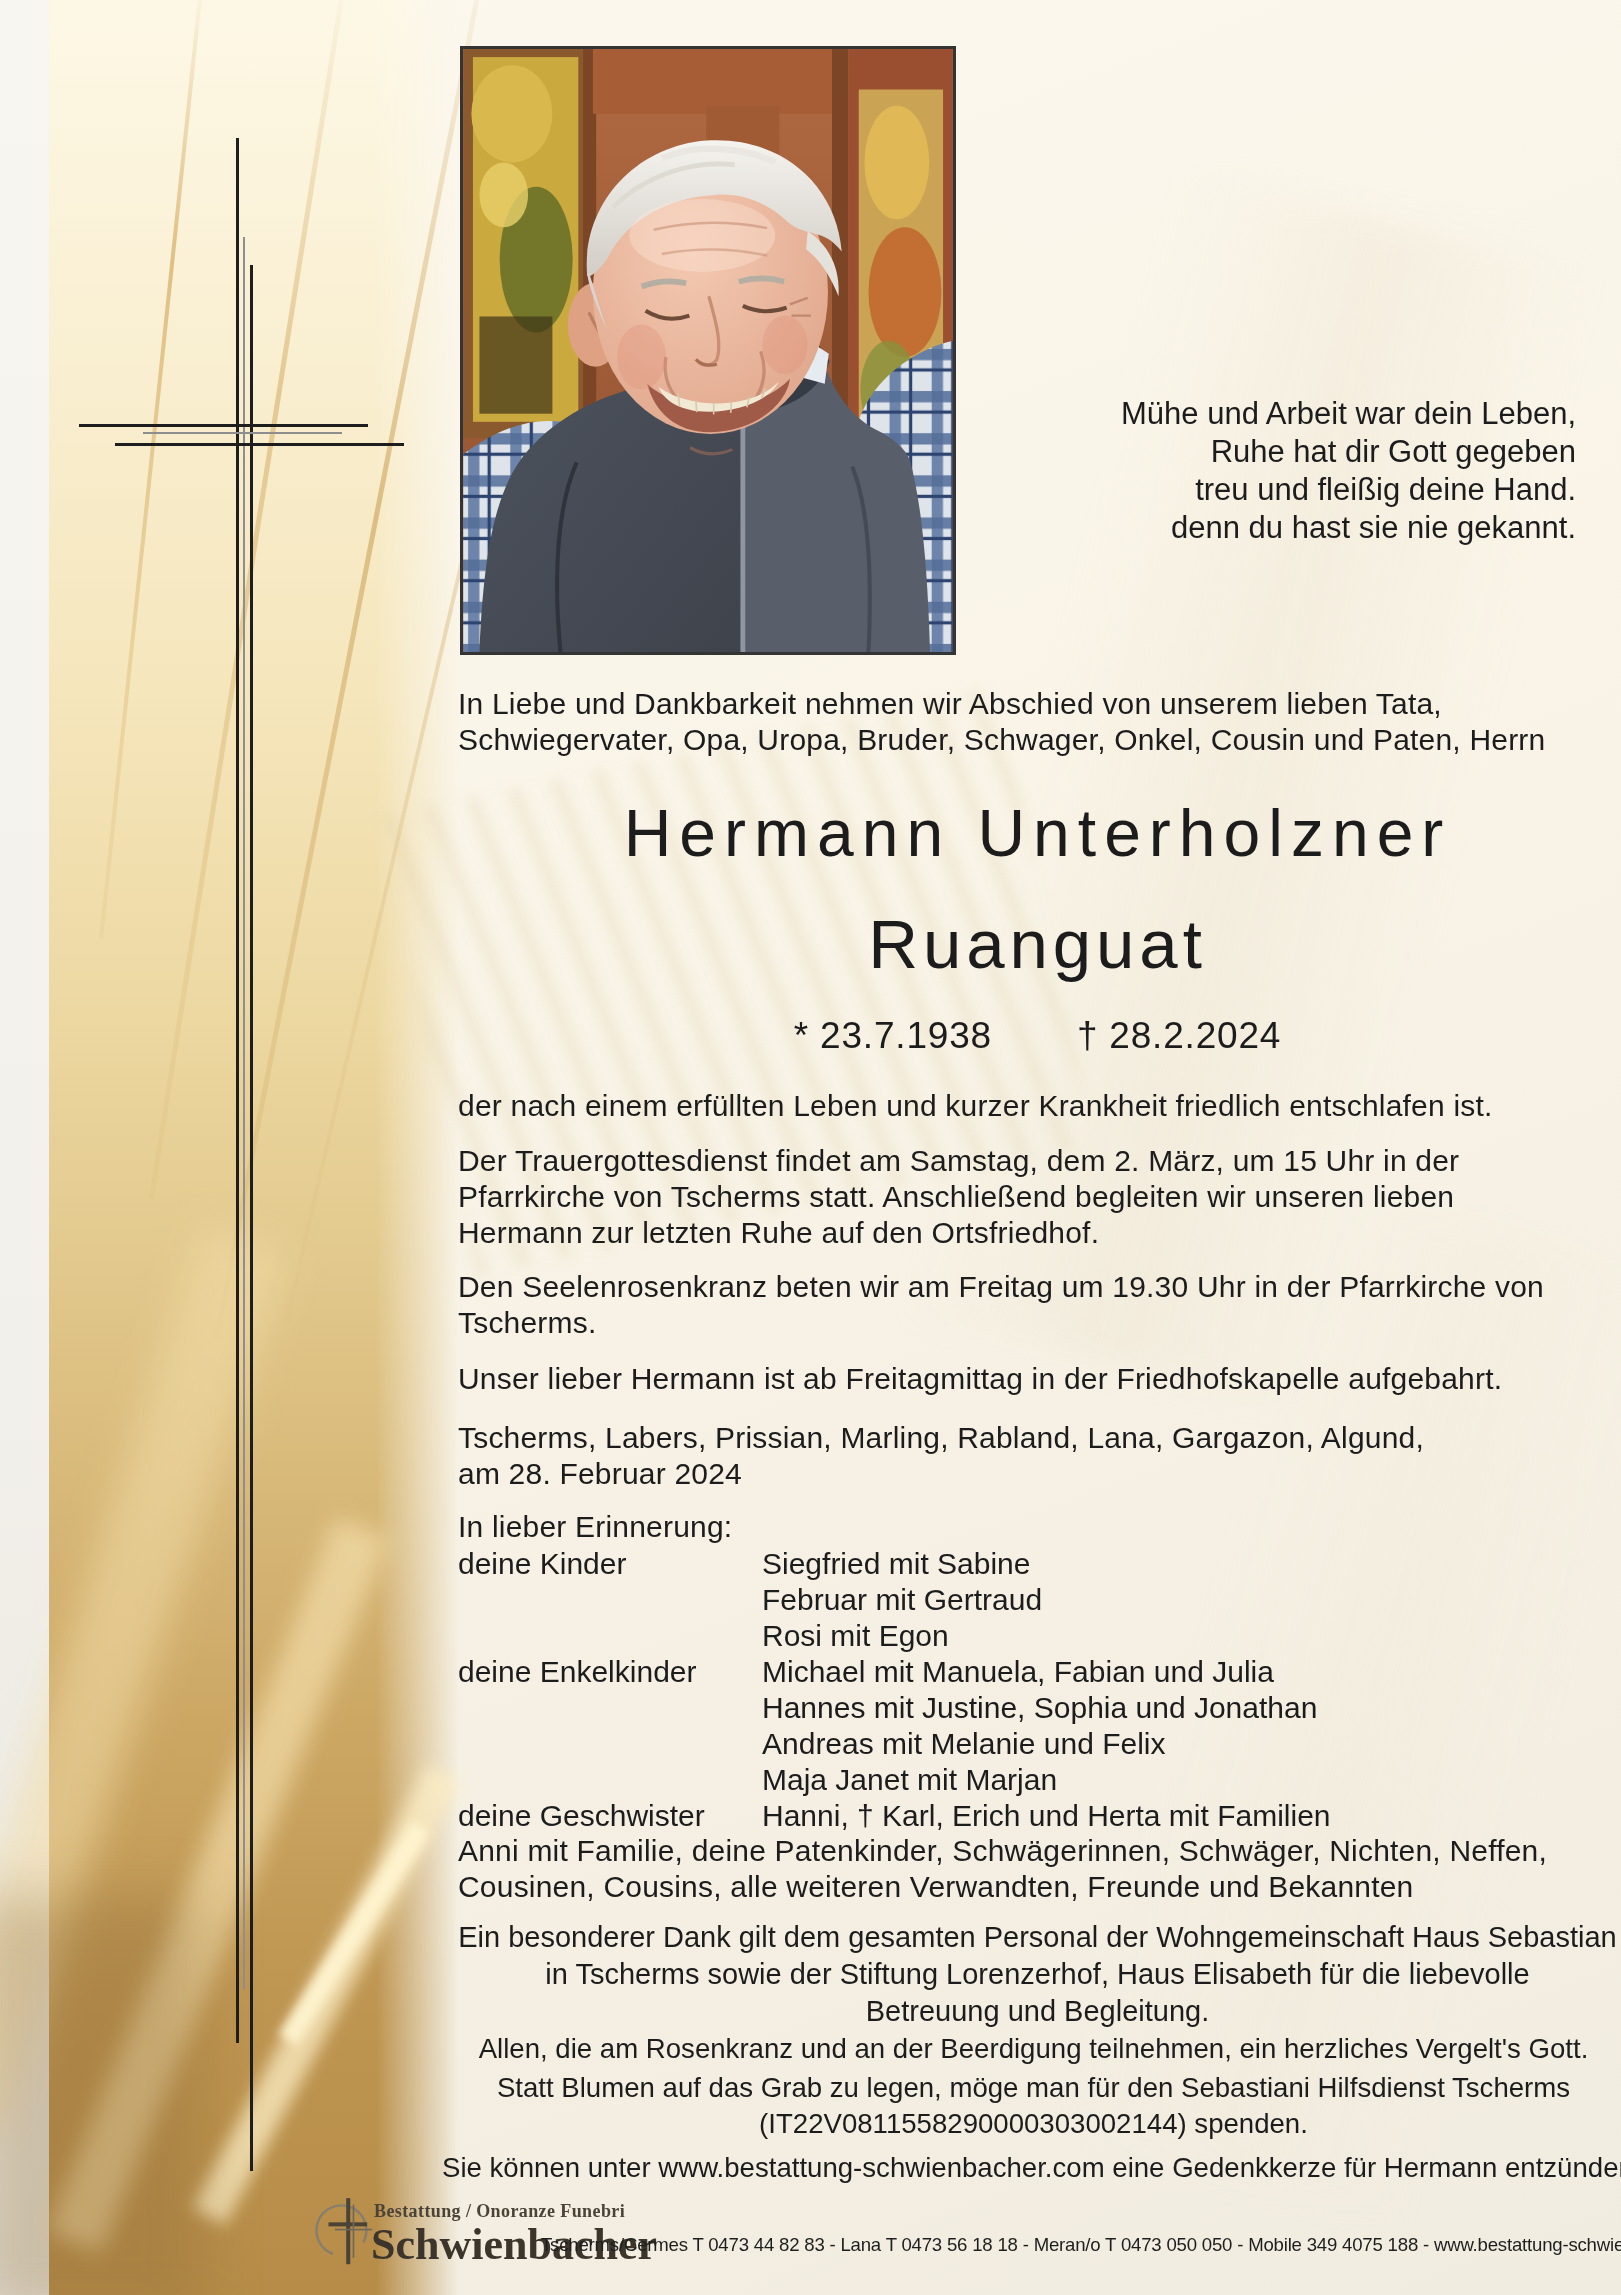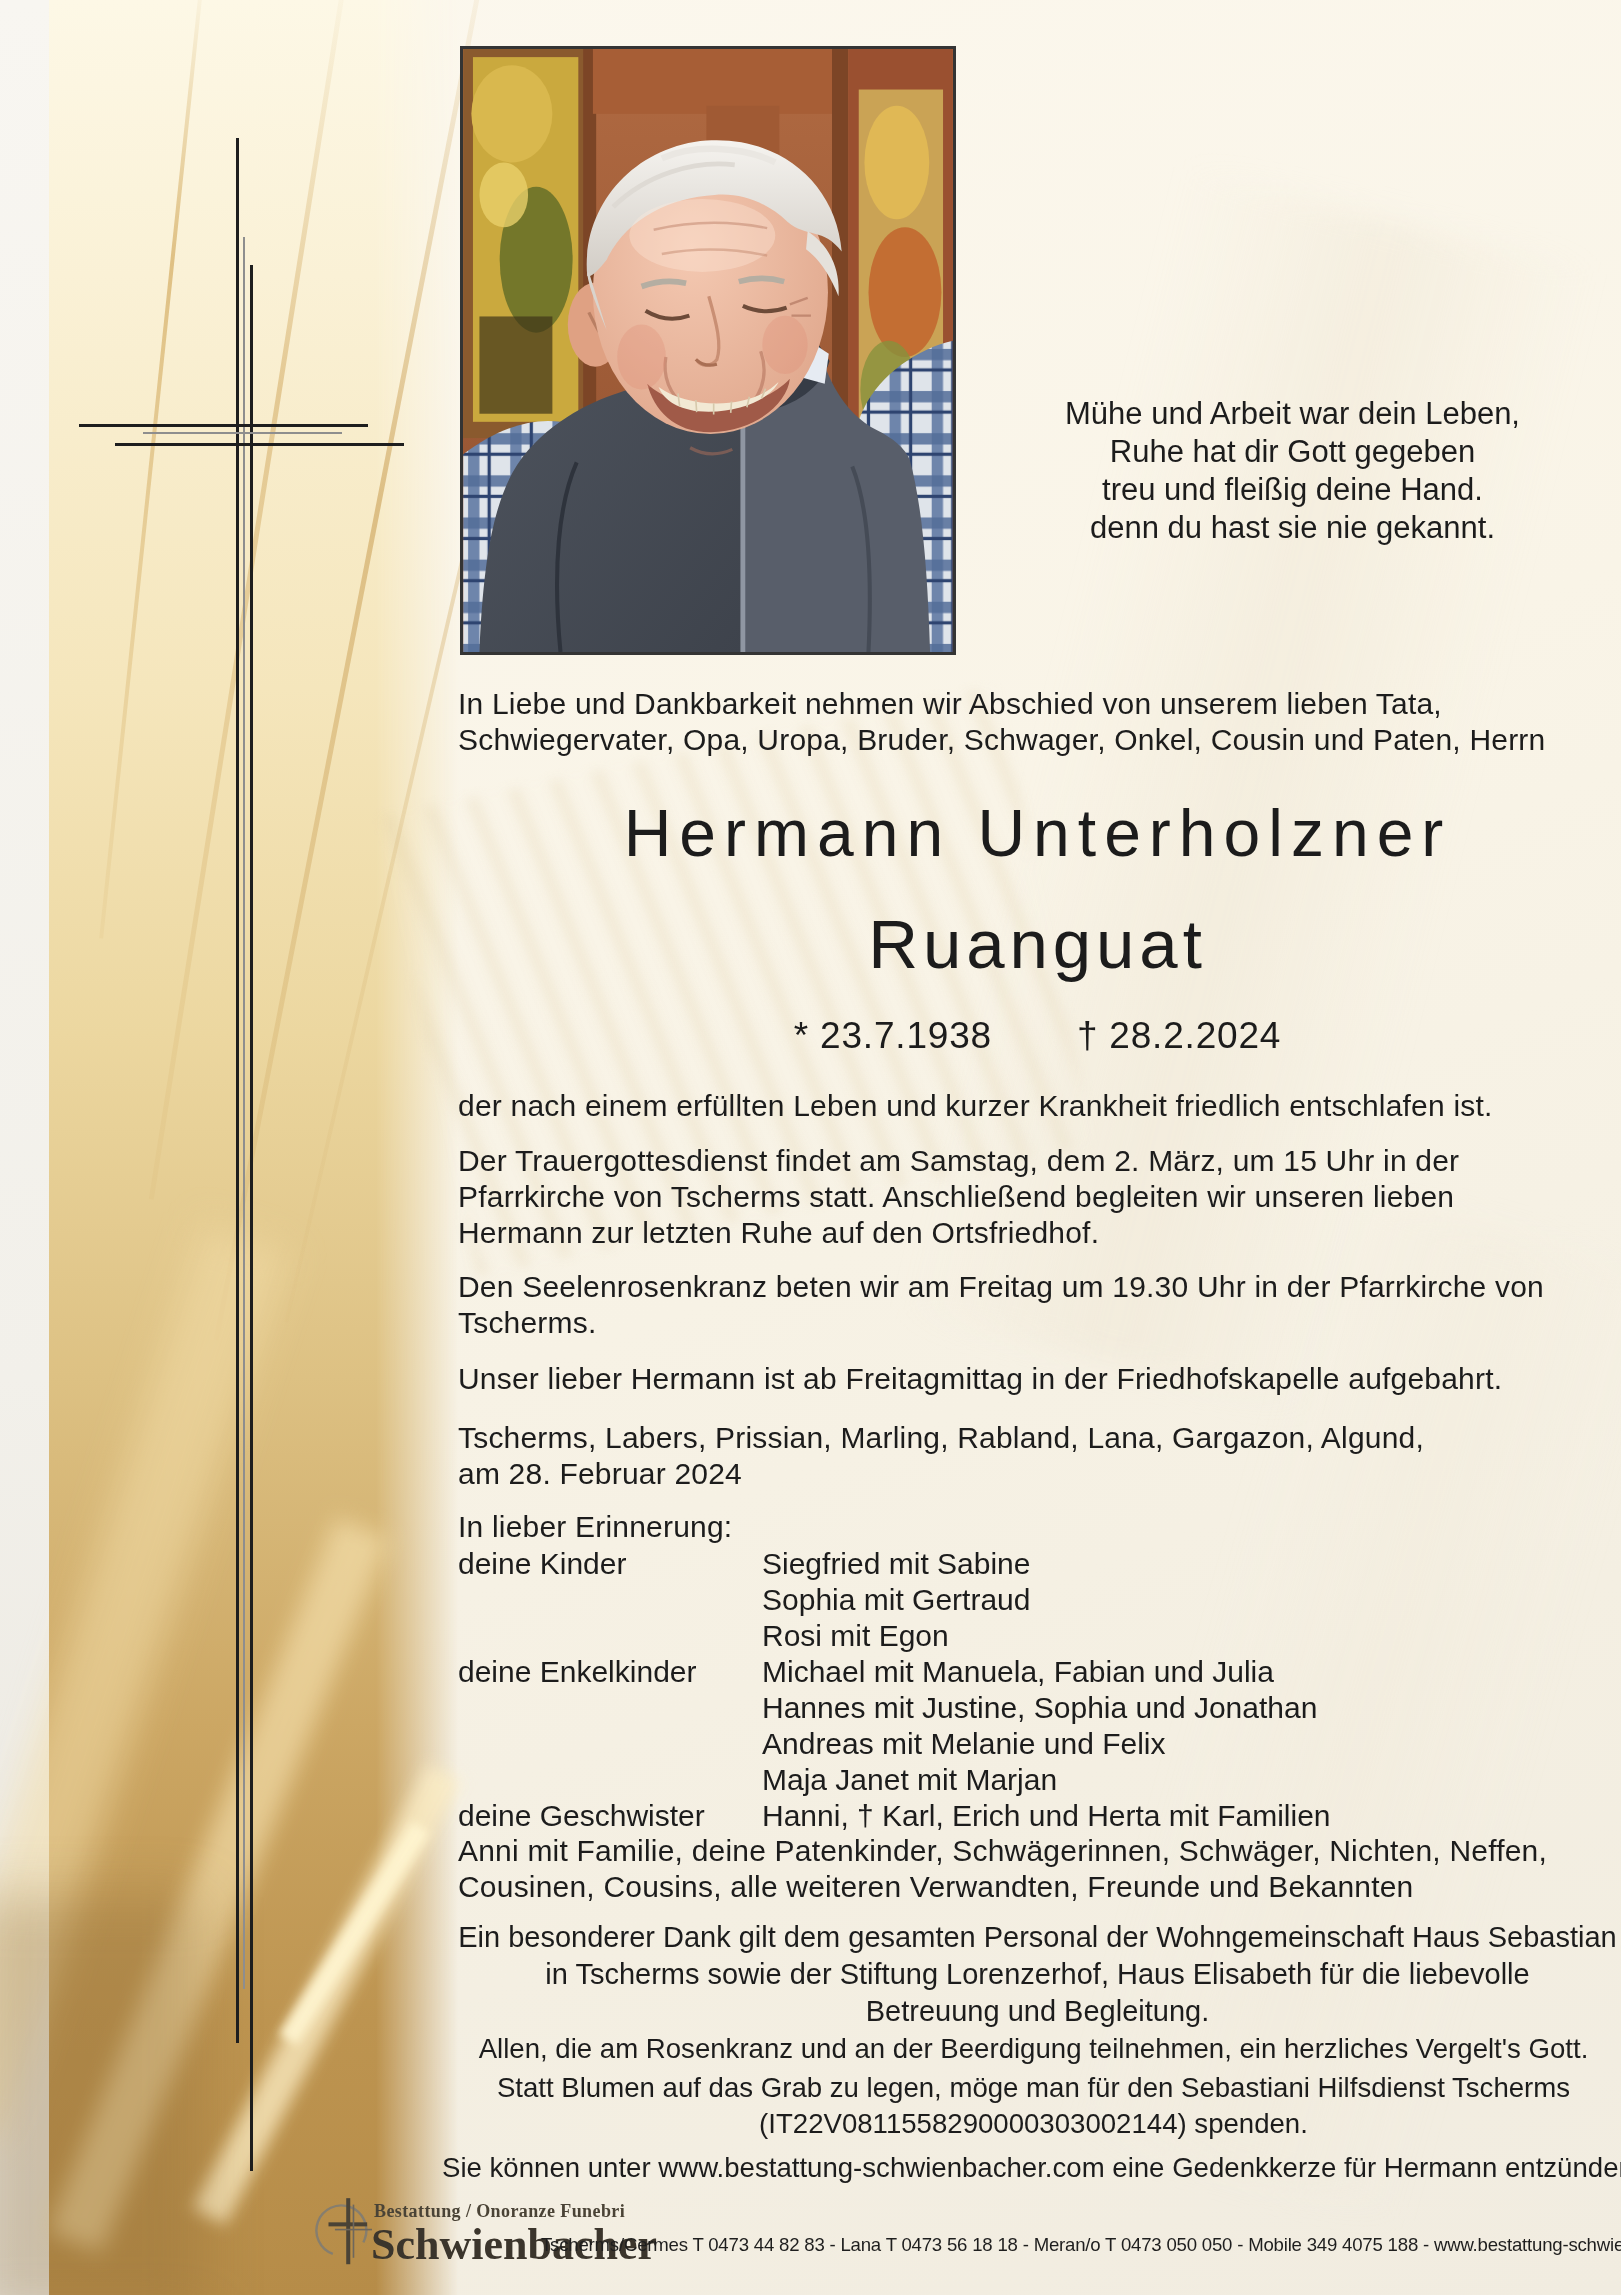--- a/index.html
+++ b/index.html
@@ -54,21 +54,21 @@
   .cl-hg { left:143px; top:432px; width:199px; height:2.4px;  background:#8e8e8e; }
   .cl-h2 { left:115px; top:443px; width:289px; height:3.2px;  background:#1e1e1e; }
 
   
   .photo { left:460px; top:46px; width:490px; height:603px; border:3.2px solid #343434;
     box-sizing:content-box; z-index:3; background:#9a5a36; }
   .photo svg { display:block; }
 
   
   .txt { z-index:4; line-height:36px; font-size:30px; letter-spacing:0.2px; }
-  .poem { left:1009px; top:395px; width:567px; text-align:center; font-size:31px; line-height:38px; z-index:4; }
+  .poem { left:1009px; top:395px; width:567px; text-align:right; font-size:31px; line-height:38px; z-index:4; }
   .intro { left:458px; top:686px; width:1167px; }
   .name  { left:454px; top:785px;  width:1167px; text-align:center; font-size:66px; letter-spacing:8px; line-height:97px; z-index:4; }
   .vulgo { left:454px; top:908px; width:1167px; text-align:center; font-size:69px; letter-spacing:4.9px; line-height:73px; z-index:4; }
   .dates { left:454px; top:1015px; width:1167px; text-align:center; font-size:37px; letter-spacing:0.8px; z-index:4; }
   .dates .birth { margin-right:85px; }
   .p-passing { left:458px; top:1088px; width:1167px; }
   .p-service { left:458px; top:1143px; width:1167px; }
   .p-rosary  { left:458px; top:1269px; width:1167px; }
   .p-laidout { left:458px; top:1361px; width:1167px; }
   .p-places  { left:458px; top:1420px; width:1167px; }
@@ -249,21 +249,21 @@
 
   <div class="abs txt p-memory">In lieber Erinnerung:</div>
 
   <div class="abs family">
     <div class="row">
       <span class="lab">deine Kinder</span>
       <span class="val">Siegfried mit Sabine</span>
     </div>
     <div class="row">
       <span class="lab"></span>
-      <span class="val">Sophia mit Gertraud</span>
+      <span class="val">Februar mit Gertraud</span>
     </div>
     <div class="row">
       <span class="lab"></span>
       <span class="val">Rosi mit Egon</span>
     </div>
     <div class="row">
       <span class="lab">deine Enkelkinder</span>
       <span class="val">Michael mit Manuela, Fabian und Julia</span>
     </div>
     <div class="row">

